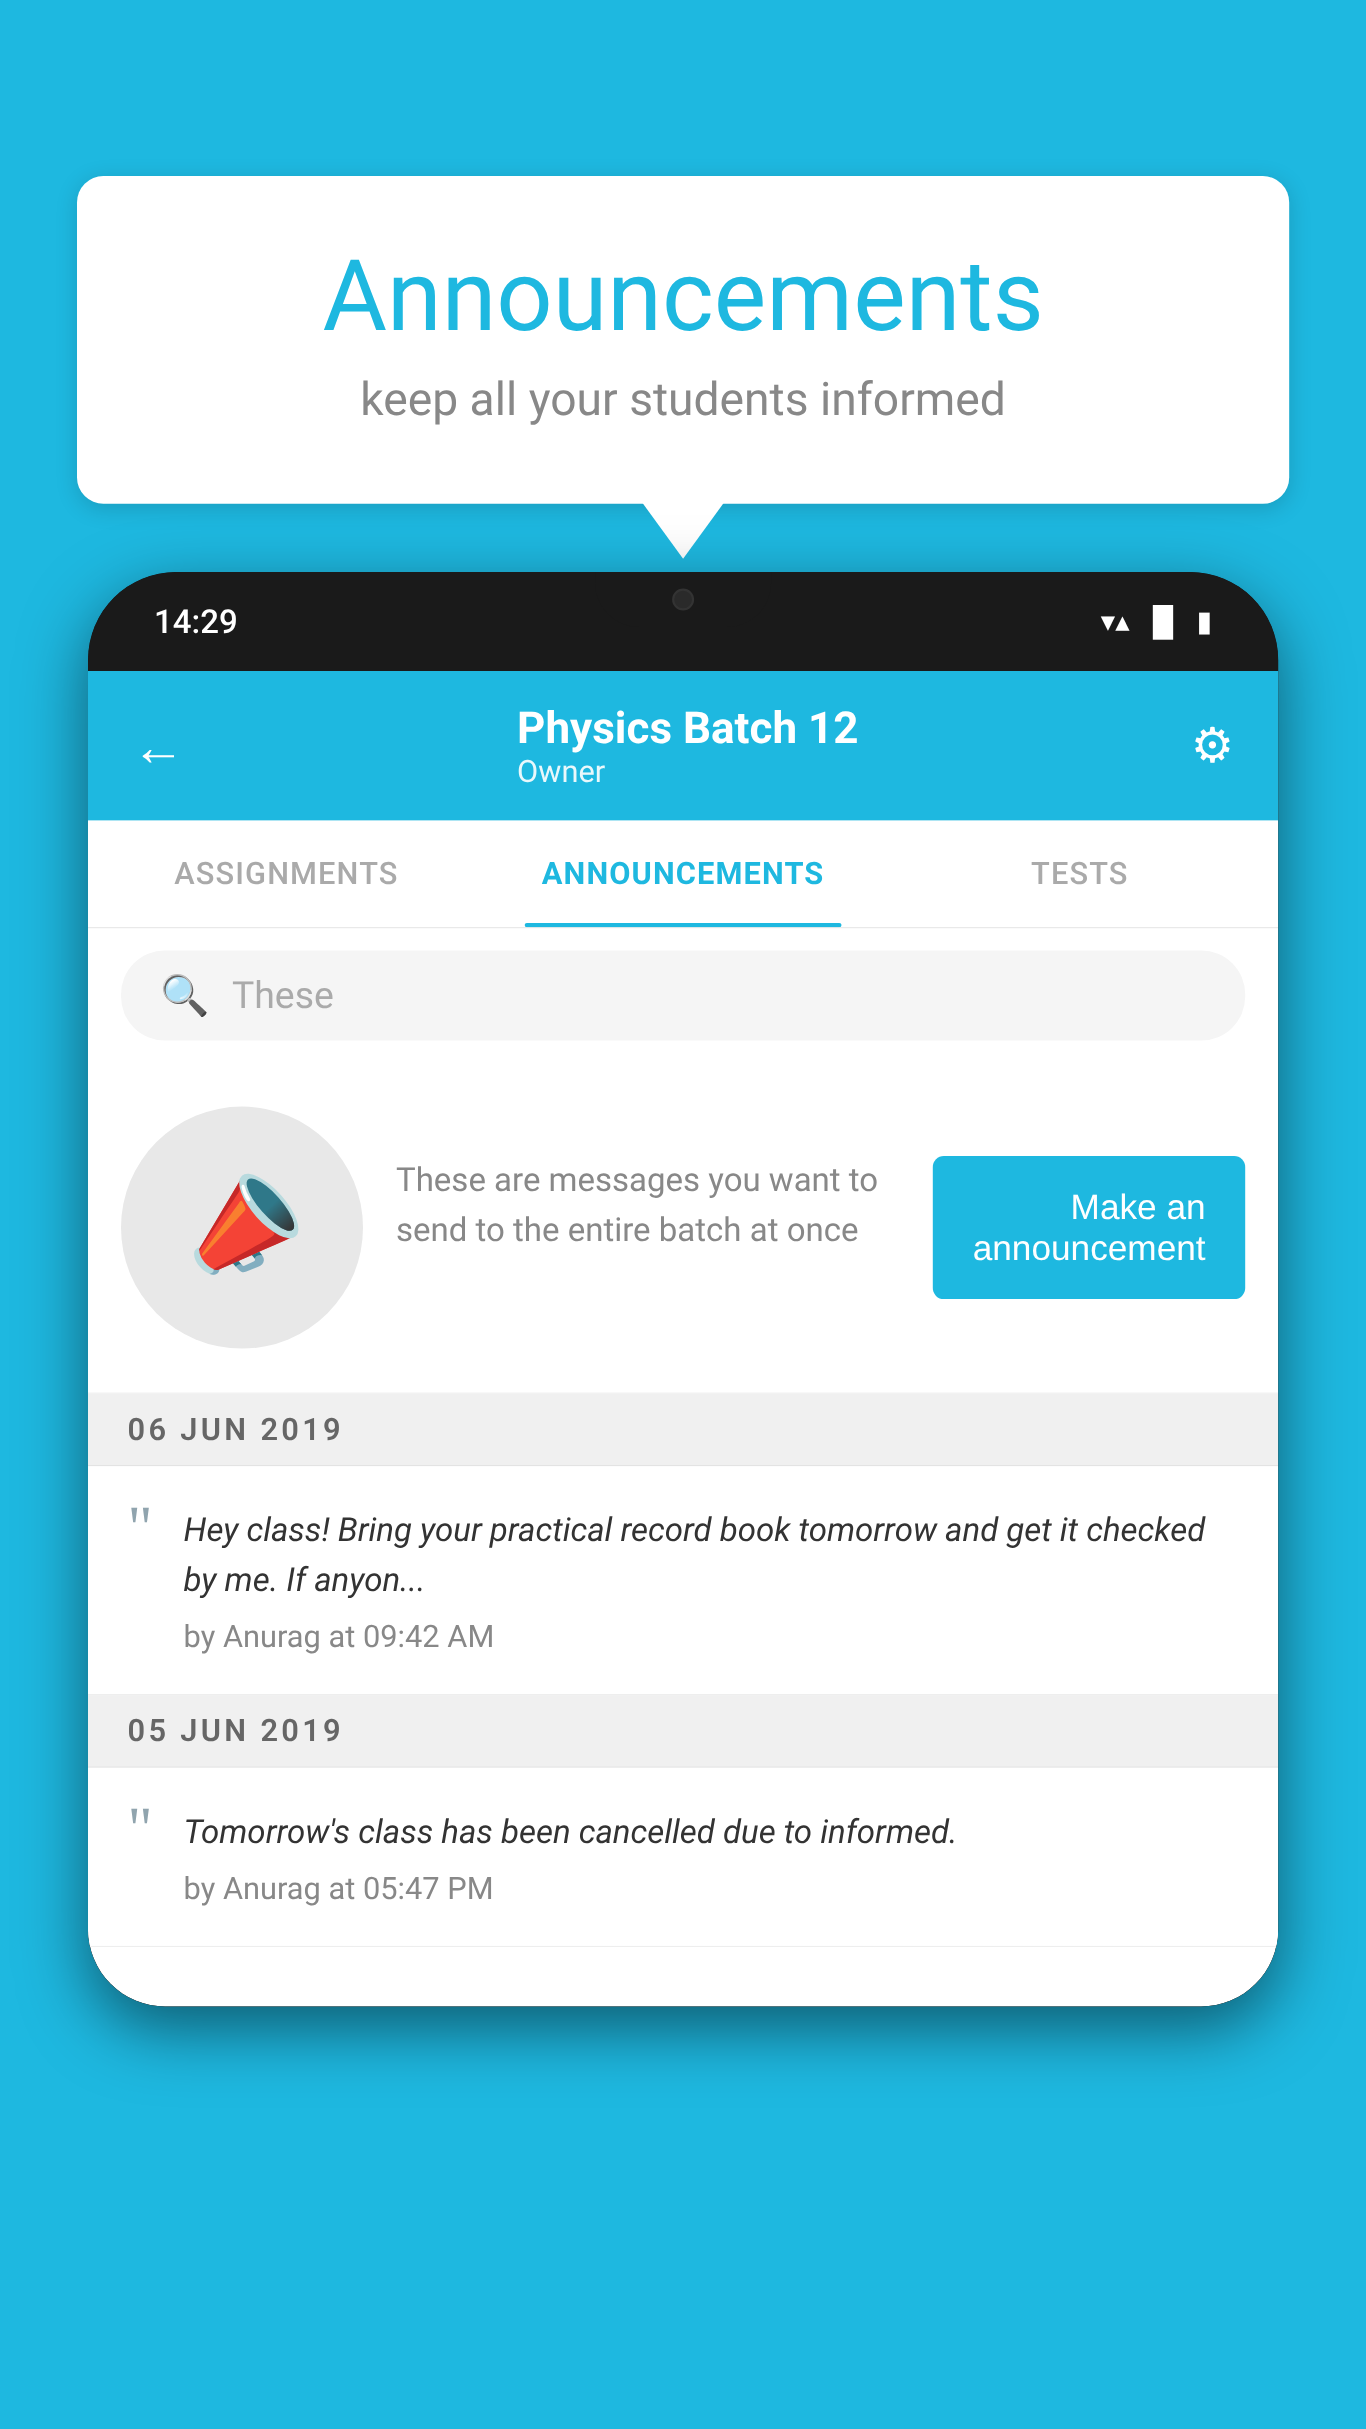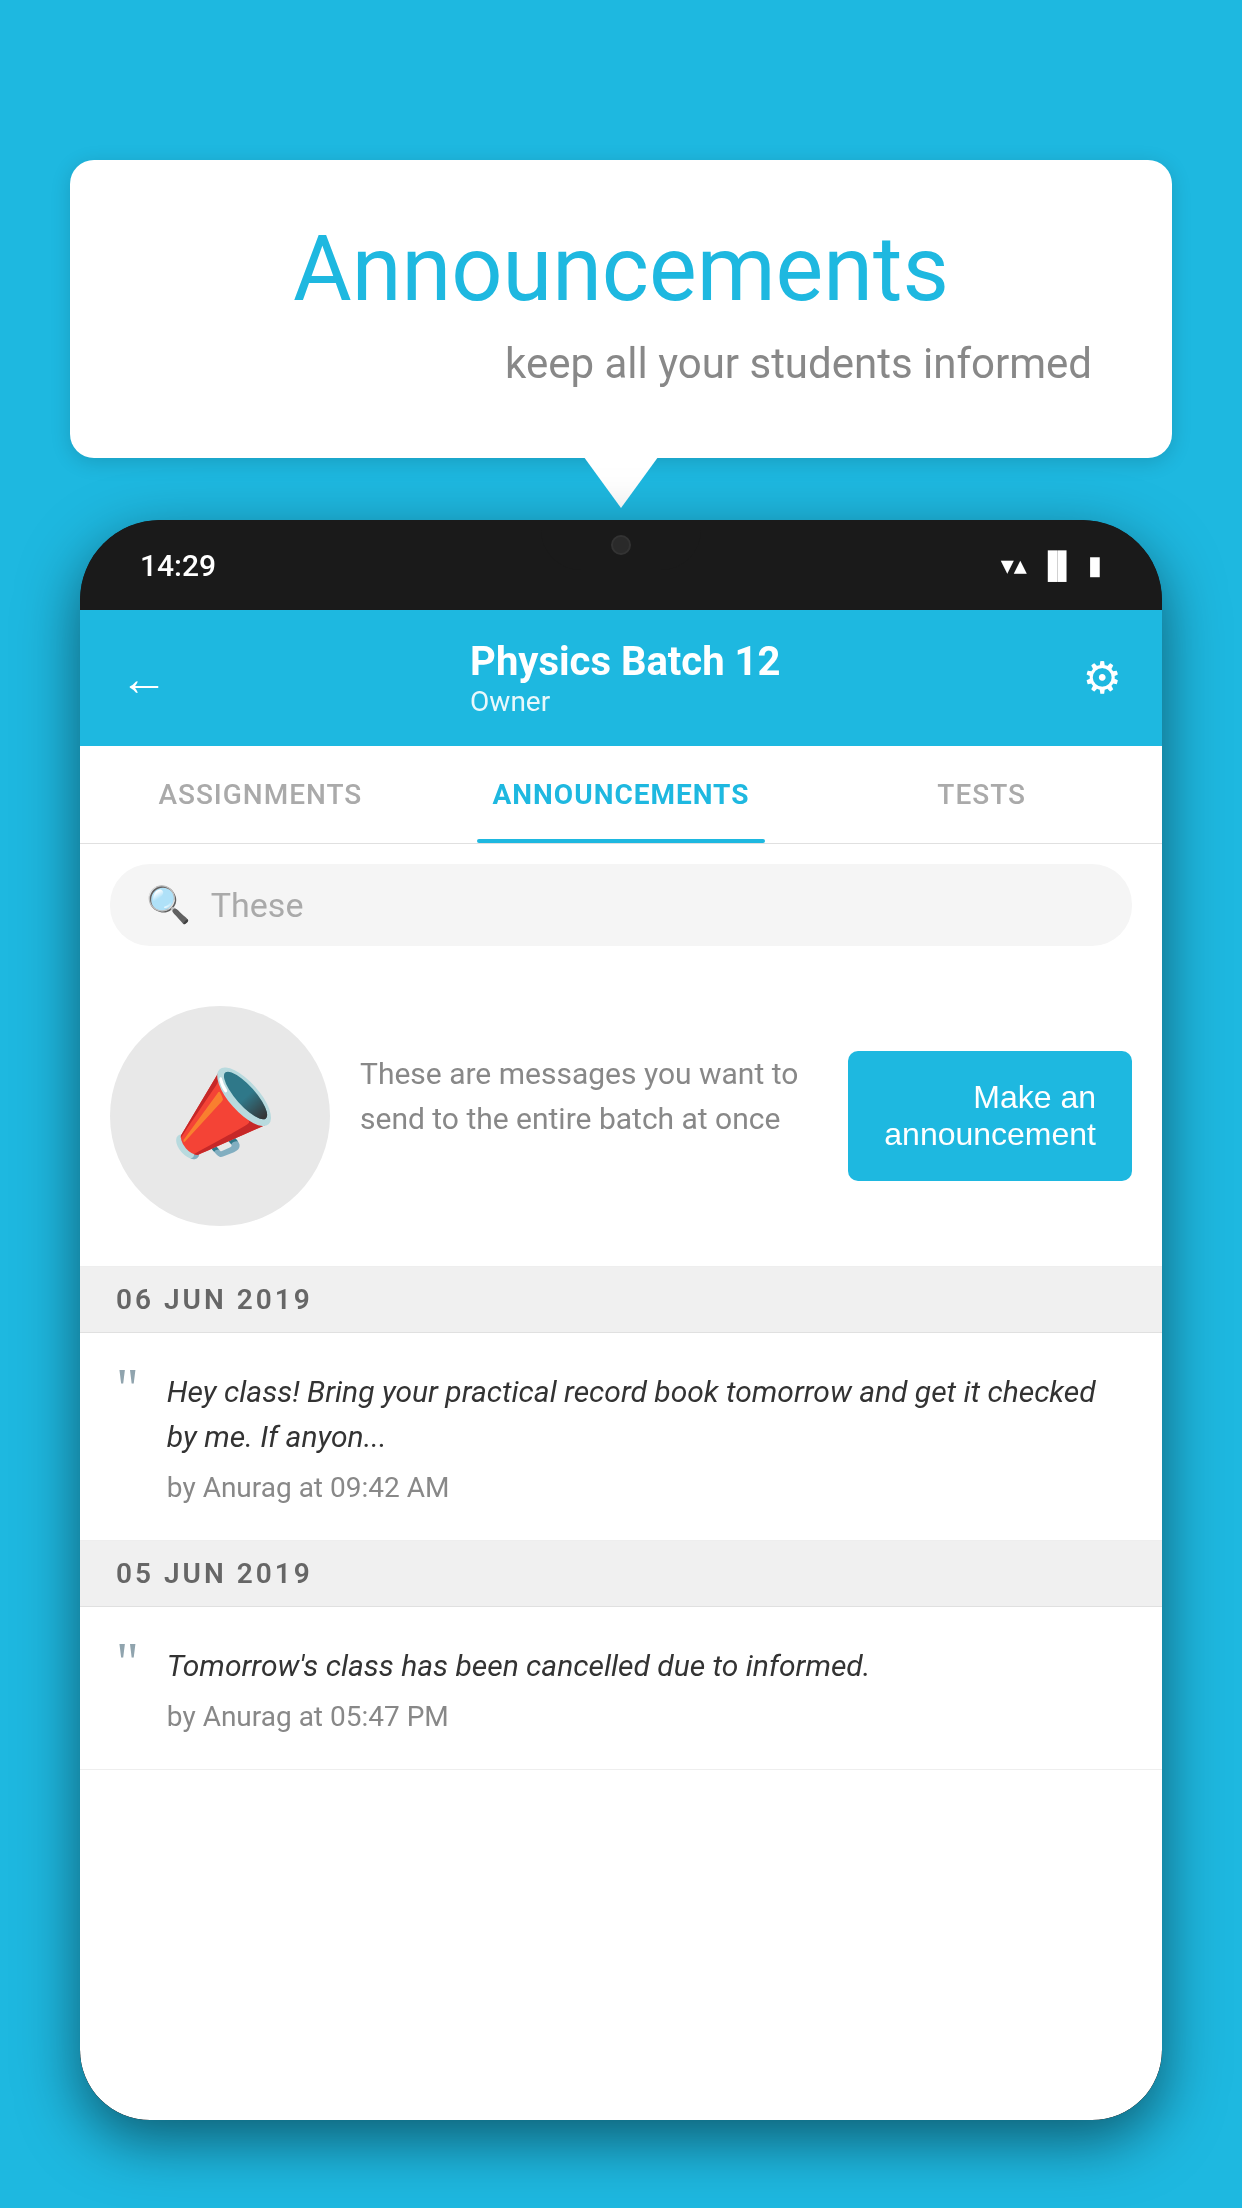--- a/index.html
+++ b/index.html
@@ -52,38 +52,37 @@
       font-weight: 400;
       color: #1eb8e0;
       line-height: 1.1;
       margin-bottom: 20px;
     }
 
     .bubble-subtitle {
       font-size: 42px;
       color: #888;
       font-weight: 400;
-      text-align: right;
     }
 
     
     .phone-wrapper {
       position: absolute;
       top: 520px;
       left: 80px;
       right: 80px;
       bottom: 0;
     }
 
     .phone-outer {
       background: #1a1a1a;
       border-radius: 80px 80px 70px 70px;
       padding: 0;
       width: 100%;
-      height: 1600px;
+      height: 1304px;
       position: relative;
       box-shadow: 0 20px 60px rgba(0,0,0,0.5);
       overflow: hidden;
     }
 
     
     .phone-top {
       background: #1a1a1a;
       height: 90px;
       position: relative;

